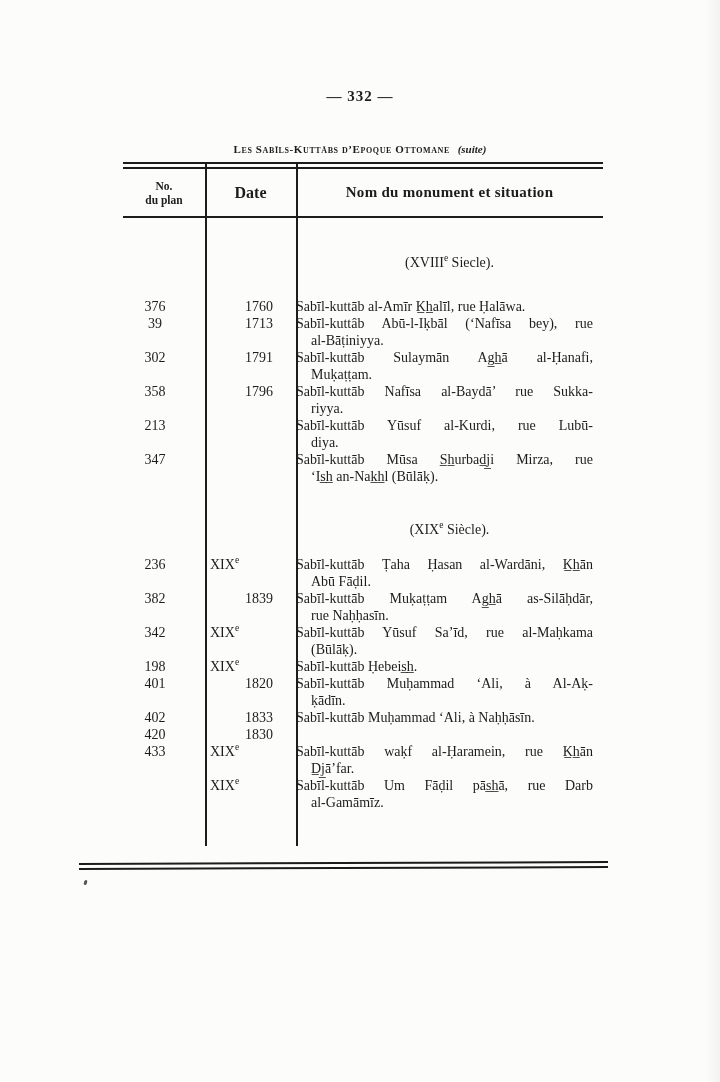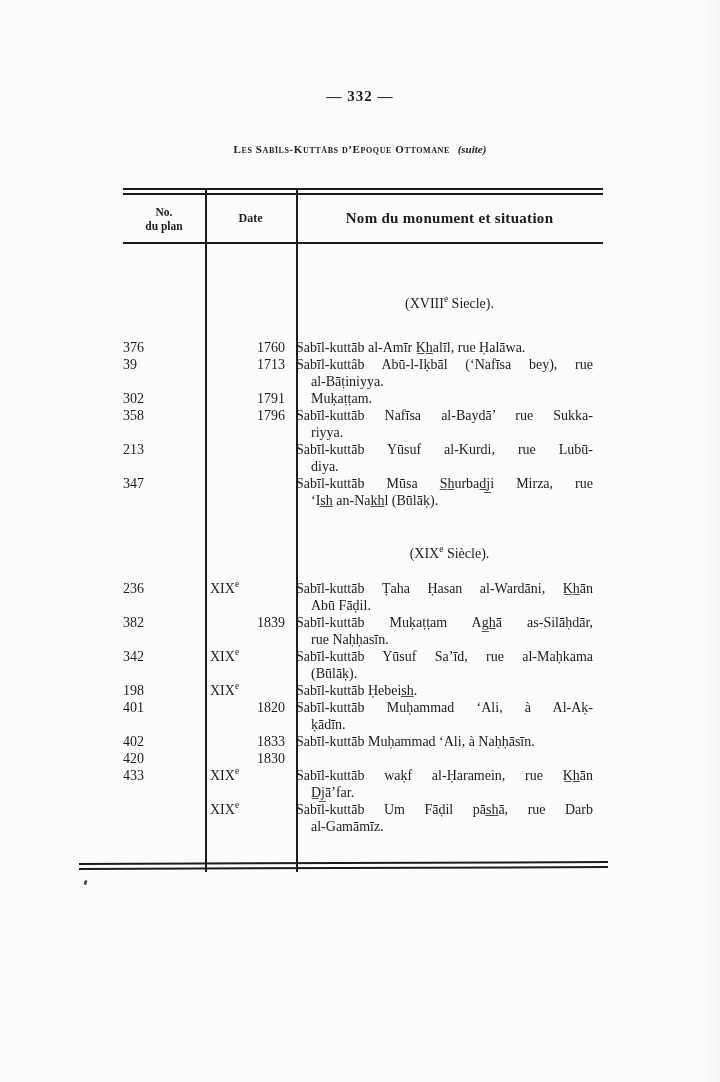--- a/index.html
+++ b/index.html
@@ -14,44 +14,44 @@
     background:linear-gradient(to right, rgba(0,0,0,0), rgba(0,0,0,0.04));
     pointer-events:none;
   }
   .page-number{position:absolute;top:88px;left:0;width:720px;text-align:center;
     font-size:15px;font-weight:bold;letter-spacing:1px;}
   .doc-title{position:absolute;top:143px;left:0;width:720px;text-align:center;
     font-size:11px;font-weight:bold;}
   .t-main{font-variant:small-caps;letter-spacing:0.6px;}
   .t-suite{font-style:italic;margin-left:5px;}
 
-  .dtable{position:absolute;left:123px;top:188px;width:480px;height:684px;font-size:14px;}
+  .dtable{position:absolute;left:123px;top:162px;width:480px;height:684px;font-size:14px;}
   .hrule,.vrule{position:absolute;background:var(--ink);}
   .top1{left:0;right:0;top:0;height:2px;}
   .top2{left:0;right:0;top:5px;height:1.5px;}
   .hdrule{left:0;right:0;top:54px;height:1.5px;}
   .v1{left:82px;top:2px;bottom:0;width:1.7px;}
   .v2{left:173px;top:2px;bottom:0;width:1.7px;}
 
   .thead{position:absolute;top:7px;left:0;right:0;height:47px;
     display:grid;grid-template-columns:82px 91px 1fr;align-items:center;
     text-align:center;font-weight:bold;}
   .h1{font-size:11.5px;line-height:14px;}
-  .h2{font-size:12px;}
+  .h2{font-size:16px;}
   .h3{font-size:15px;letter-spacing:0.3px;}
 
   .tbody{position:absolute;top:56px;left:0;right:0;bottom:0;overflow:hidden;line-height:17px;}
   .section-heading{margin-left:173px;text-align:center;}
-  .sec-0 .section-heading{margin-top:51px;margin-bottom:27px;}
+  .sec-0 .section-heading{margin-top:36px;margin-bottom:27px;}
   .sec-1 .section-heading{margin-top:36px;margin-bottom:18px;}
   sup{font-size:9.5px;line-height:0;}
 
   .trow{display:grid;grid-template-columns:82px 91px 1fr;}
-  .no-cell{text-align:left;padding-right:18px;}
-  .date-cell{padding-left:5px;padding-right:11px;}
+  .no-cell{text-align:center;padding-right:18px;}
+  .date-cell{padding-left:5px;padding-right:23px;}
   .date-cell.year{text-align:right;}
   .date-cell.era{text-align:left;}
   .name-cell{padding-left:0;padding-right:10px;}
   .ln{white-space:nowrap;}
   .ln.fill{text-align:justify;text-align-last:justify;}
   .ln.cont{padding-left:15px;}
 
   .bot1{position:absolute;left:79px;top:862px;width:529px;height:2px;background:var(--ink);transform:rotate(-0.2deg);}
   .bot2{position:absolute;left:79px;top:867px;width:529px;height:2px;background:var(--ink);transform:rotate(-0.2deg);}
   .speck{position:absolute;left:84px;top:880px;width:3px;height:5px;background:var(--ink);
@@ -100,20 +100,21 @@
             <div class="cell date-cell year"><span>1713</span></div>
             <div class="cell name-cell">
               <div class="ln fill">Sabīl-kuttâb Abū-l-Iḳbāl (‘Nafīsa bey), rue</div>
               <div class="ln cont">al-Bāṭiniyya.</div>
             </div>
           </div>
           <div class="trow">
             <div class="cell no-cell">302</div>
             <div class="cell date-cell year"><span>1791</span></div>
             <div class="cell name-cell">
+              <div class="ln fill">Sabīl-kuttāb Sulaymān Ag̲h̲ā al-Ḥanafi,</div>
               <div class="ln cont">Muḳaṭṭam.</div>
             </div>
           </div>
           <div class="trow">
             <div class="cell no-cell">358</div>
             <div class="cell date-cell year"><span>1796</span></div>
             <div class="cell name-cell">
               <div class="ln fill">Sabīl-kuttāb Nafīsa al-Baydā’ rue Sukka-</div>
               <div class="ln cont">riyya.</div>
             </div>

